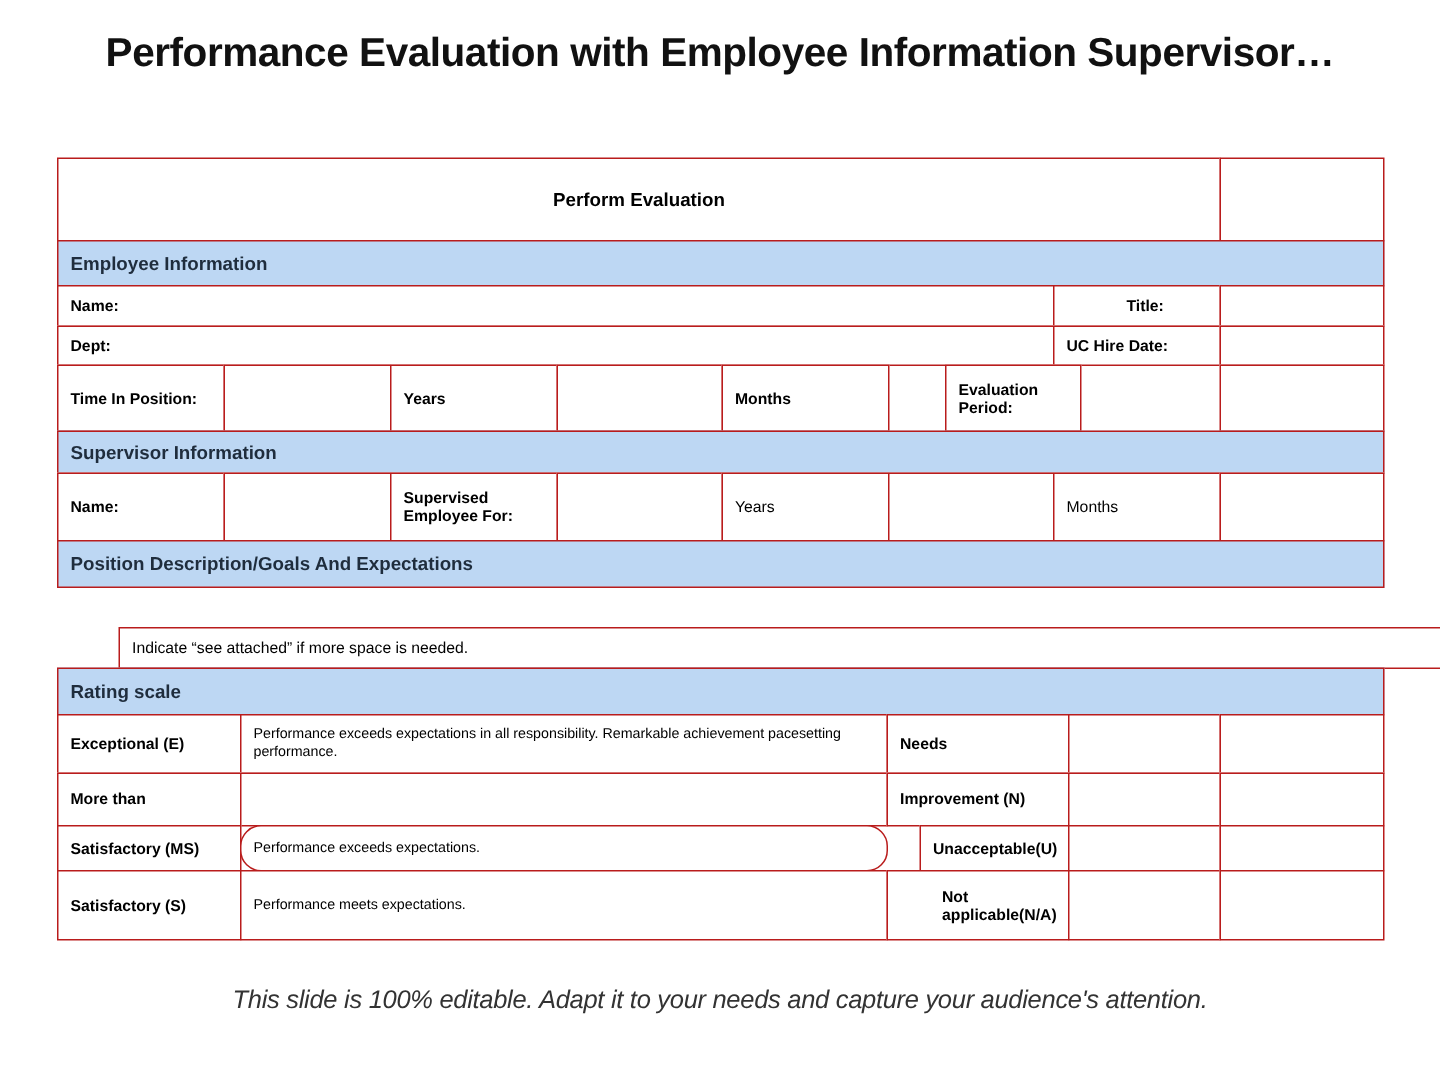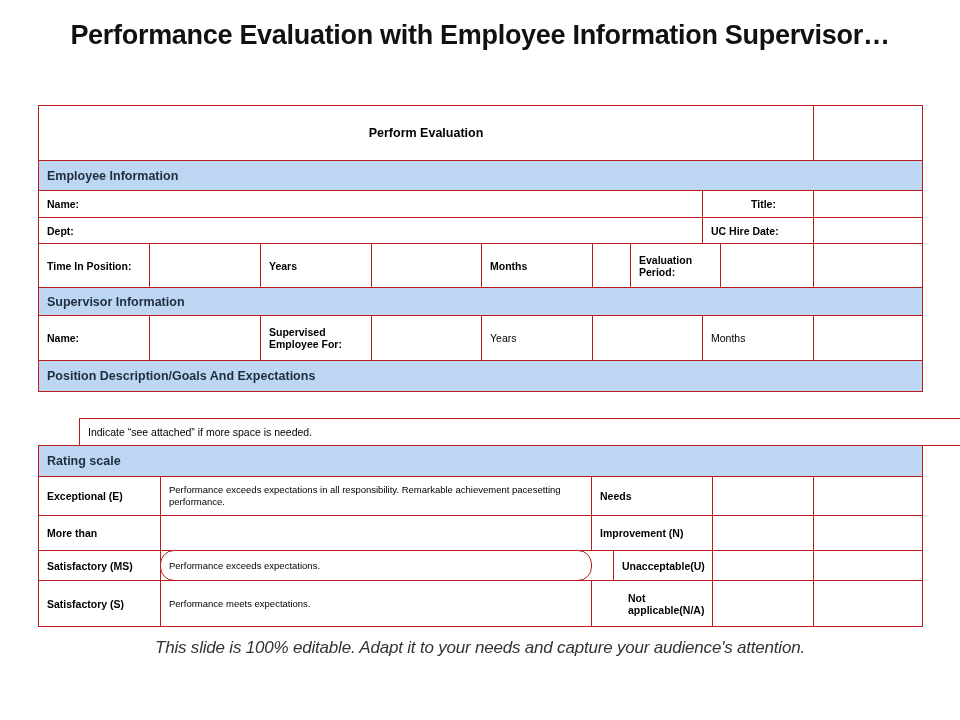--- a/index.html
+++ b/index.html
@@ -5,21 +5,21 @@
     html, body { margin: 0; padding: 0; }
     body {
       width: 960px; height: 720px; background: #ffffff; position: relative; overflow: hidden;
       font-family: "Liberation Sans", sans-serif; color: #000;
     }
     .title {
       position: absolute; left: 0; top: 20px; width: 960px; text-align: center;
       font-size: 27px; font-weight: bold; letter-spacing: -0.3px; color: #111;
     }
     .footer {
-      position: absolute; left: 0; top: 638px; width: 960px; text-align: center;
+      position: absolute; left: 0; top: 657px; width: 960px; text-align: center;
       font-size: 17px; font-style: italic; color: #333; letter-spacing: -0.2px;
     }
     .sheet { position: absolute; left: 0; top: 0; width: 960px; height: 720px; }
     .cell {
       position: absolute; box-sizing: border-box;
       border: 1px solid #b91c1c;
       display: flex; align-items: center;
       padding: 0 8px; font-size: 10.5px; line-height: 12px;
       background: #ffffff;
     }

